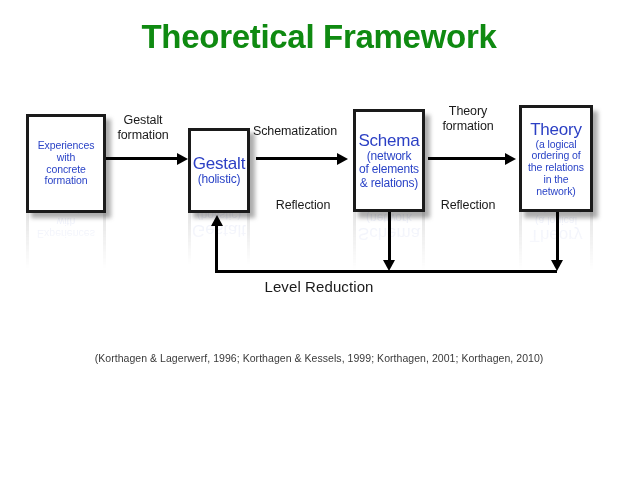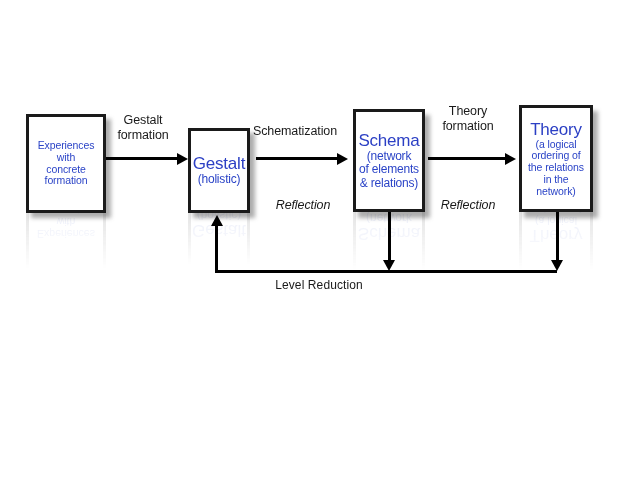--- a/index.html
+++ b/index.html
@@ -152,29 +152,28 @@
     font-family: "Liberation Sans", sans-serif;
     font-size: 12.5px;
     color: #1a1a1a;
     text-align: center;
     line-height: 1.18;
     letter-spacing: -0.1px;
     z-index: 6;
     white-space: pre-line;
   }
   .label.italic {
-    font-style: italic;
   }
   #levelReduction {
     position: absolute;
     left: 0;
     top: 278px;
     width: 638px;
     text-align: center;
-    font-size: 12px;
+    font-size: 15px;
     color: #1a1a1a;
     letter-spacing: 0.1px;
     z-index: 6;
   }
   #citation {
     position: absolute;
     left: 0;
     top: 352px;
     width: 638px;
     text-align: center;
@@ -182,20 +181,21 @@
     color: #3a3a3a;
     letter-spacing: 0.05px;
     z-index: 6;
   }
 </style>
 </head>
 <body>
 
 <div id="slide">
 
+  <div id="title">Theoretical Framework</div>
 
   <div class="boxshadow" style="left:31px; top:119px; width:80px; height:99px;"></div>
   <div class="boxshadow" style="left:193px; top:133px; width:62px; height:85px;"></div>
   <div class="boxshadow" style="left:358px; top:115px; width:72px; height:103px;"></div>
   <div class="boxshadow" style="left:524px; top:111px; width:74px; height:107px;"></div>
 
   <div class="reflection" style="left:26px; top:213px; width:80px; height:56px;">
     <div class="inner" style="height:99px; top:-43px;">
       <div class="smallline">Experiences</div>
       <div class="smallline">with</div>
@@ -280,14 +280,15 @@
   <div class="vline" style="left:555.5px; top:212px; height:50px;"></div>
   <div class="arrowhead-down" style="left:551px; top:260px;"></div>
 
   <div class="hline" style="left:215px; top:270px; width:342px;"></div>
 
   <div class="vline" style="left:215px; top:225px; height:48px;"></div>
   <div class="arrowhead-up" style="left:211px; top:215px;"></div>
 
   <div id="levelReduction">Level Reduction</div>
 
+  <div id="citation">(Korthagen &amp; Lagerwerf, 1996; Korthagen &amp; Kessels, 1999; Korthagen, 2001; Korthagen, 2010)</div>
 
 </div>
 
 </body></html>

